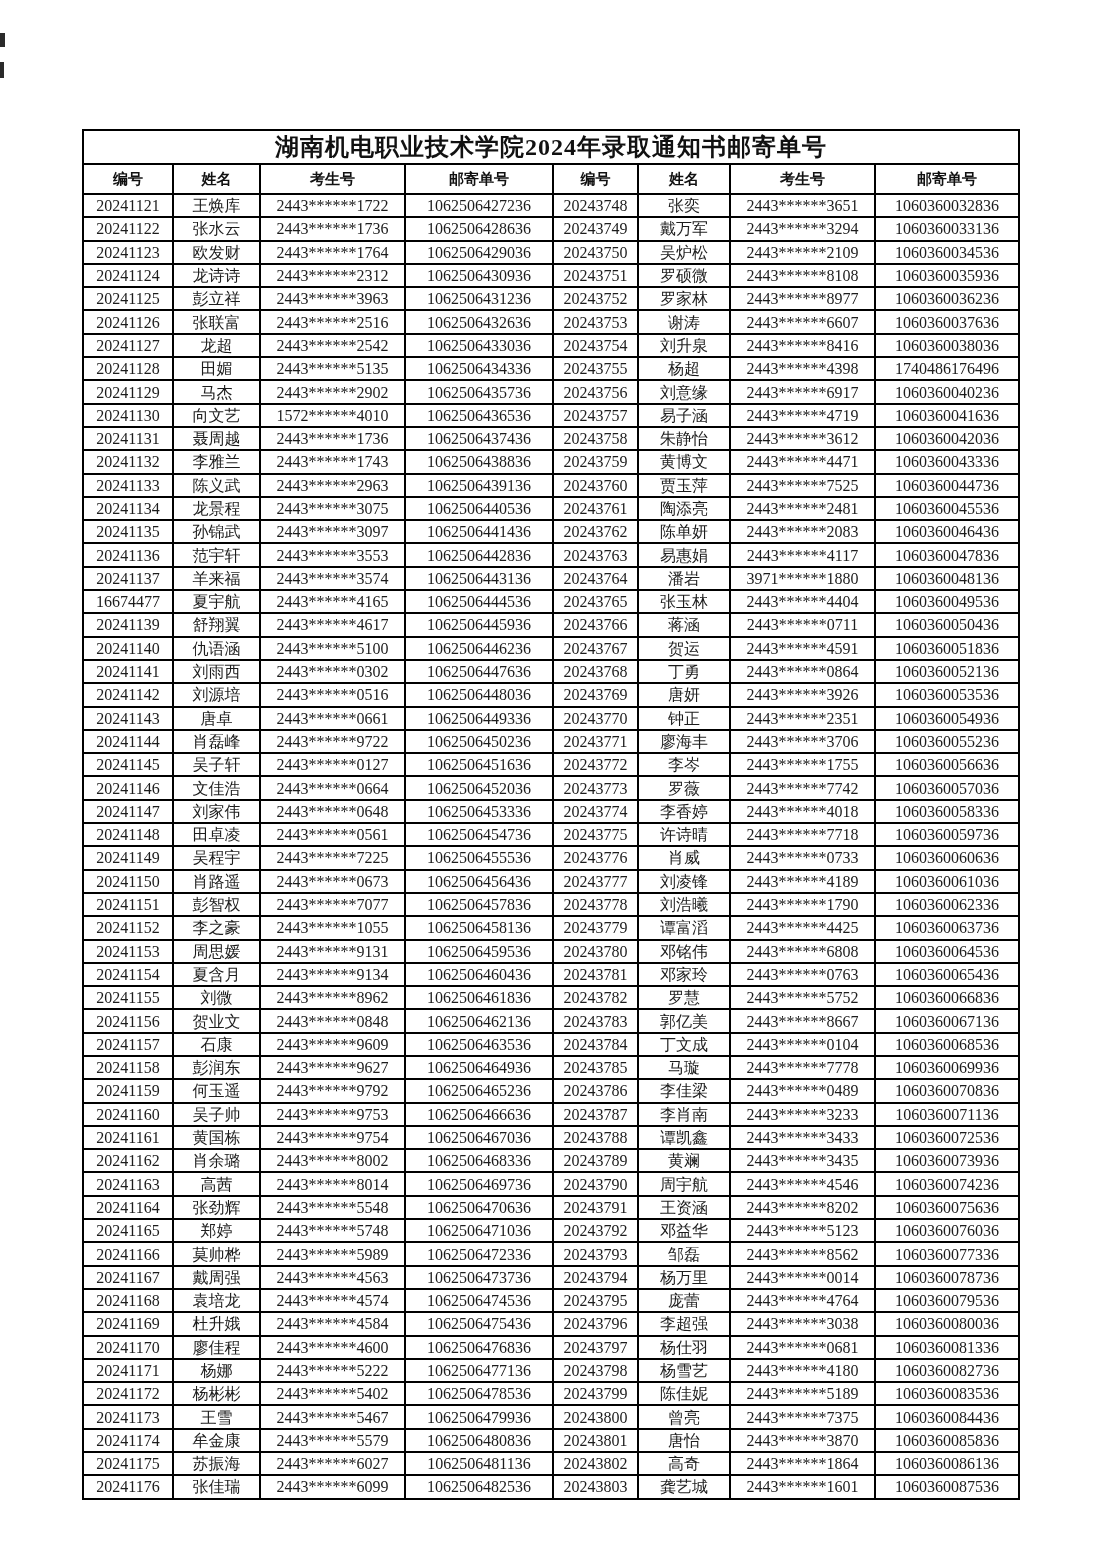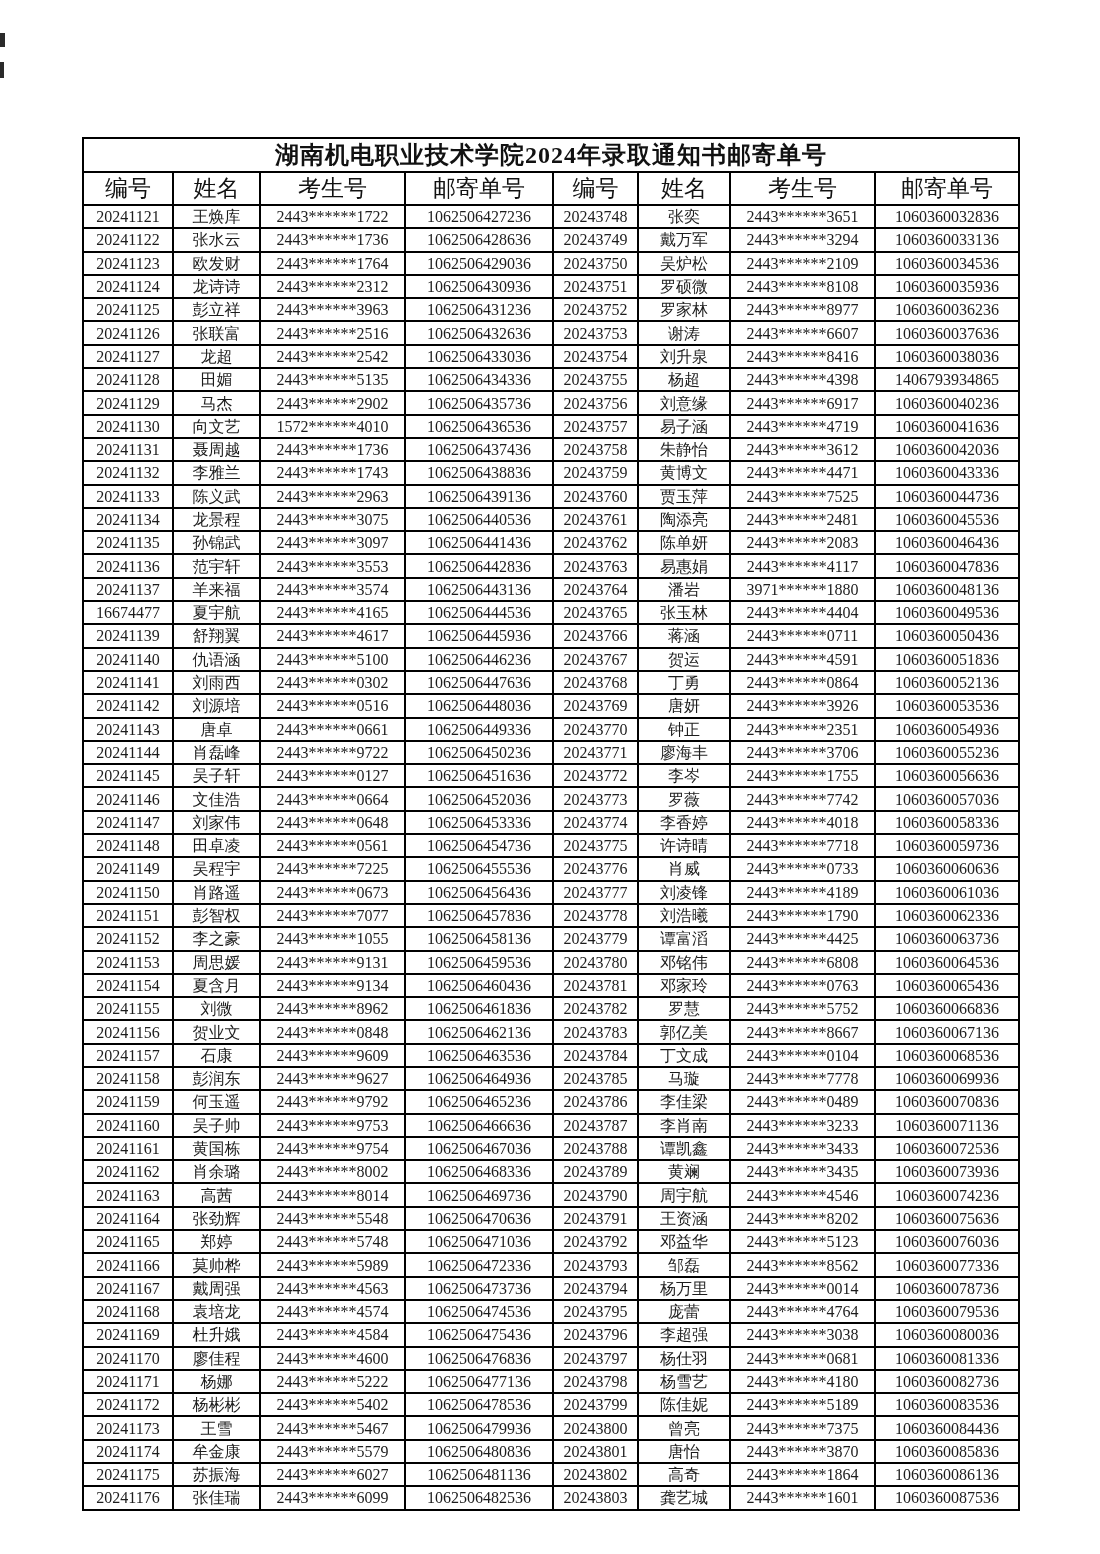--- a/index.html
+++ b/index.html
@@ -1,29 +1,29 @@
 <!DOCTYPE html>
 <html><head>
 <meta charset="utf-8">
 <style>
   html,body{margin:0;padding:0;}
   body{
     width:1100px;height:1554px;background:#ffffff;position:relative;
     font-family:"Liberation Serif","DejaVu Serif",serif;color:#1c1c1c;
   }
   .mail-table{
-    position:absolute;left:82px;top:137px;width:936px;
+    position:absolute;left:82px;top:129px;width:936px;
     border-collapse:collapse;table-layout:fixed;background:#ffffff;
   }
   .mail-table th,.mail-table td{
     border:2px solid #000000;text-align:center;vertical-align:middle;
     padding:0;overflow:hidden;white-space:nowrap;
   }
   .title-cell{font-size:24px;font-weight:bold;height:31px;letter-spacing:1px;color:#111;}
-  .mail-table thead th.col-h{font-size:23px;font-weight:normal;height:28px;color:#111;}
+  .mail-table thead th.col-h{font-size:15px;font-weight:bold;height:28px;color:#111;}
   .mail-table tbody td{font-size:16px;height:21.3px;line-height:21px;}
   .artifact{position:absolute;background:#2a2a2a;}
   .artifact.a1{left:0;top:33px;width:5px;height:14px;}
   .artifact.a2{left:0;top:62px;width:4px;height:16px;}
 </style>
 </head>
 <body>
 
 <div class="artifact a1"></div>
 <div class="artifact a2"></div>
@@ -126,21 +126,21 @@
         <td>1060360038036</td>
       </tr>
       <tr>
         <td>20241128</td>
         <td>田媚</td>
         <td>2443******5135</td>
         <td>1062506434336</td>
         <td>20243755</td>
         <td>杨超</td>
         <td>2443******4398</td>
-        <td>1406793934865</td>
+        <td>1740486176496</td>
       </tr>
       <tr>
         <td>20241129</td>
         <td>马杰</td>
         <td>2443******2902</td>
         <td>1062506435736</td>
         <td>20243756</td>
         <td>刘意缘</td>
         <td>2443******6917</td>
         <td>1060360040236</td>

